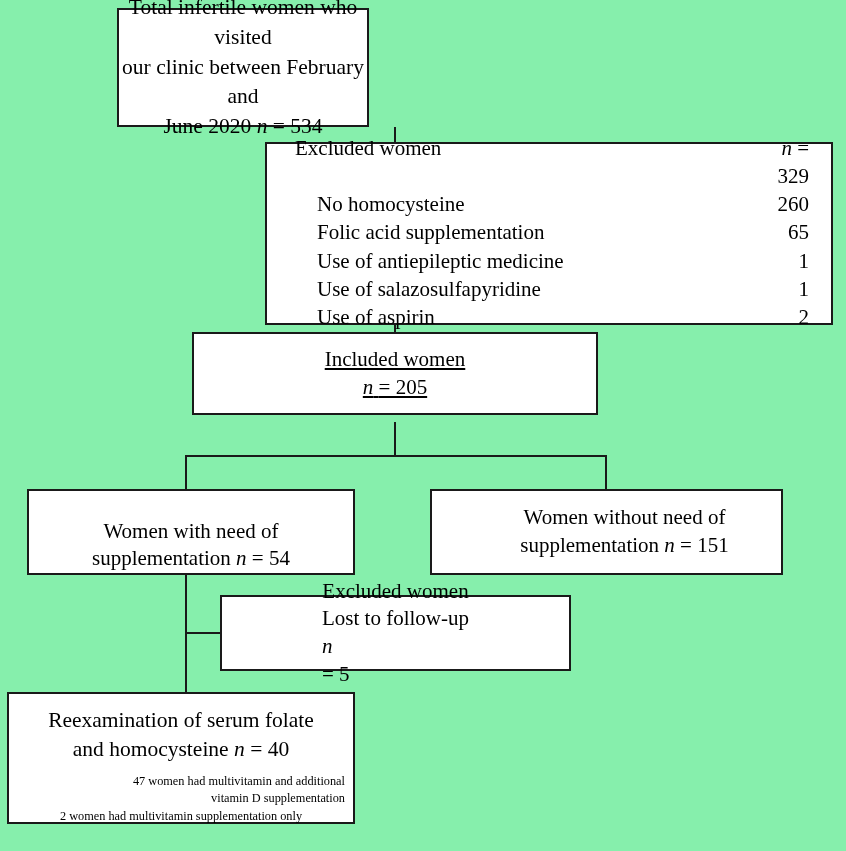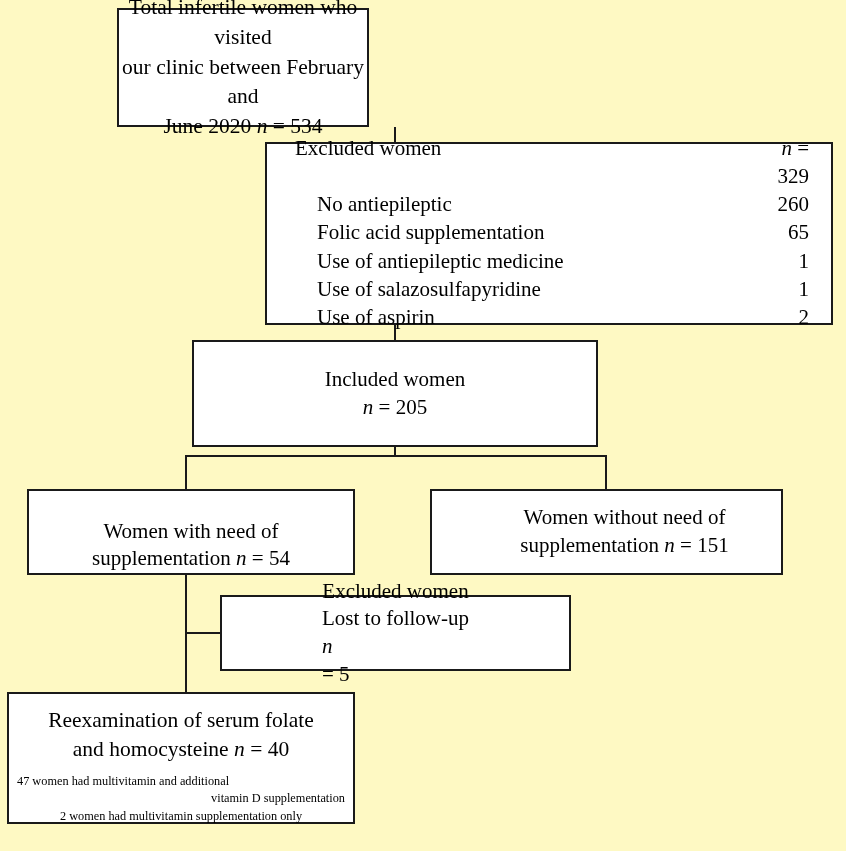--- a/index.html
+++ b/index.html
@@ -8,21 +8,21 @@
     background: #ffffff;
   }
   body {
     font-family: "Liberation Serif", "DejaVu Serif", serif;
     color: #000000;
   }
   #flowchart {
     position: relative;
     width: 846px;
     height: 851px;
-    background: #fef9c3;
+    background: #86efac;
     overflow: hidden;
   }
   .box {
     position: absolute;
     box-sizing: border-box;
     border: 2px solid #1a1a1a;
     background: #ffffff;
     display: flex;
     flex-direction: column;
     align-items: center;
@@ -74,21 +74,21 @@
   .excl-row .fill { flex: 1 1 auto; }
   .excl-row .val {
     flex: 0 0 62px;
     text-align: right;
   }
   .excl-row.head .lbl { padding-left: 0; }
   .excl-row.sub .lbl { padding-left: 22px; }
 
   
   #box-included {
-    left: 192px; top: 340px; width: 406px; height: 107px;
+    left: 192px; top: 332px; width: 406px; height: 83px; text-decoration: underline;
   }
 
   
   #box-with-need {
     left: 27px; top: 489px; width: 328px; height: 86px; justify-content: flex-end;
   }
   #box-without-need {
     left: 430px; top: 489px; width: 353px; height: 86px; padding-left: 36px;
   }
 
@@ -111,21 +111,21 @@
   }
   #box-final .box-text { font-size: 21.5px; line-height: 1.34; }
   .fine {
     margin-top: 9px;
     font-size: 12.3px;
     line-height: 1.42;
     width: 100%;
     padding: 0 8px;
     box-sizing: border-box;
   }
-  .fine .f-left  { text-align: left; }
+  .fine .f-left  { text-align: right; }
   .fine .f-right { text-align: right; }
   .fine .f-center{ text-align: center; }
 </style>
 </head>
 <body>
 
 <div id="flowchart">
 
   <div class="line v" style="left:394px; top:127px; height:214px;"></div>
 
@@ -151,21 +151,21 @@
 
   <div class="box" id="box-excluded-main">
     <div class="excl-list">
       <div class="excl-row head">
         <span class="lbl">Excluded women</span>
         <span class="fill"></span>
         <span class="val"><span class="it">n</span>
           <span>= 329</span></span>
       </div>
       <div class="excl-row sub">
-        <span class="lbl">No antiepileptic</span>
+        <span class="lbl">No homocysteine</span>
         <span class="fill"></span>
         <span class="val">260</span>
       </div>
       <div class="excl-row sub">
         <span class="lbl">Folic acid supplementation</span>
         <span class="fill"></span>
         <span class="val">65</span>
       </div>
       <div class="excl-row sub">
         <span class="lbl">Use of antiepileptic medicine</span>

